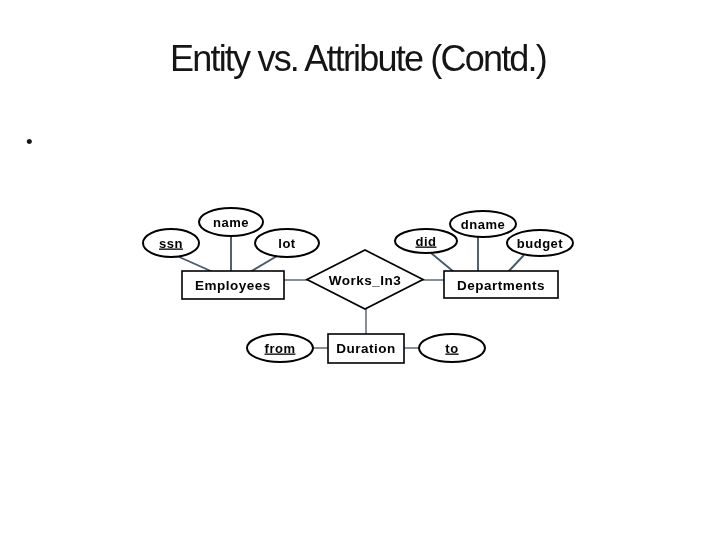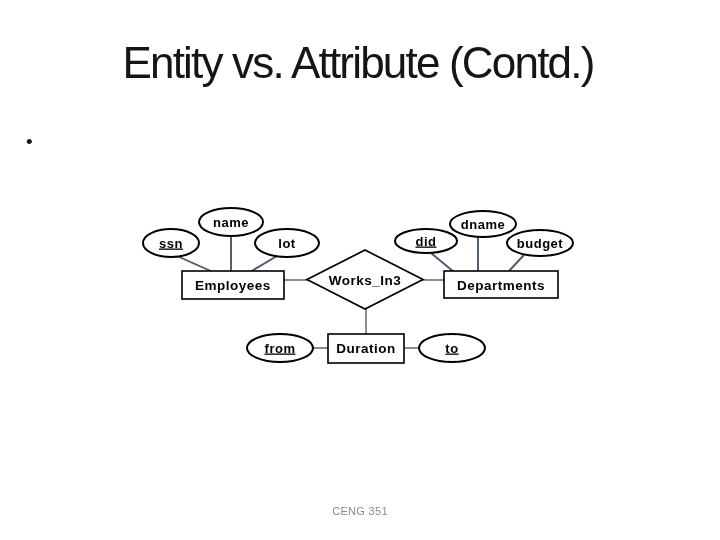--- a/index.html
+++ b/index.html
@@ -2,21 +2,21 @@
 <html><head>
 <meta charset="utf-8">
 <style>
   html,body{margin:0;padding:0;background:#fff;}
   .slide{
     position:relative;width:720px;height:540px;background:#ffffff;
     font-family:"Liberation Sans",sans-serif;overflow:hidden;color:#111;
   }
   .slide-title{
     position:absolute;top:38px;left:0;width:716px;text-align:center;
-    font-size:44px;letter-spacing:-1.8px;color:#151515;white-space:nowrap;
+    font-size:36px;letter-spacing:-1.8px;color:#151515;white-space:nowrap;
   }
   .bullet-dot{
     position:absolute;left:26px;top:131px;font-size:19px;color:#151515;
   }
   .body-text{
     position:absolute;left:48px;top:129px;width:560px;
     font-size:20px;line-height:31px;letter-spacing:-0.2px;color:#151515;
   }
   .footer-text{
     position:absolute;top:505px;left:0;width:720px;text-align:center;
@@ -89,15 +89,14 @@
       <text class="shape-label u" x="280" y="352.5">from</text>
       <text class="shape-label u" x="452" y="352.5">to</text>
 
       <text class="shape-label ent-label" x="233" y="290">Employees</text>
       <text class="shape-label ent-label" x="501" y="289.5">Departments</text>
       <text class="shape-label ent-label" x="366" y="353">Duration</text>
       <text class="shape-label ent-label" x="365" y="284.5">Works_In3</text>
     </g>
   </svg>
 
-  <div class="footer-text">CENG 351</div>
 
 </div>
 
 </body></html>

